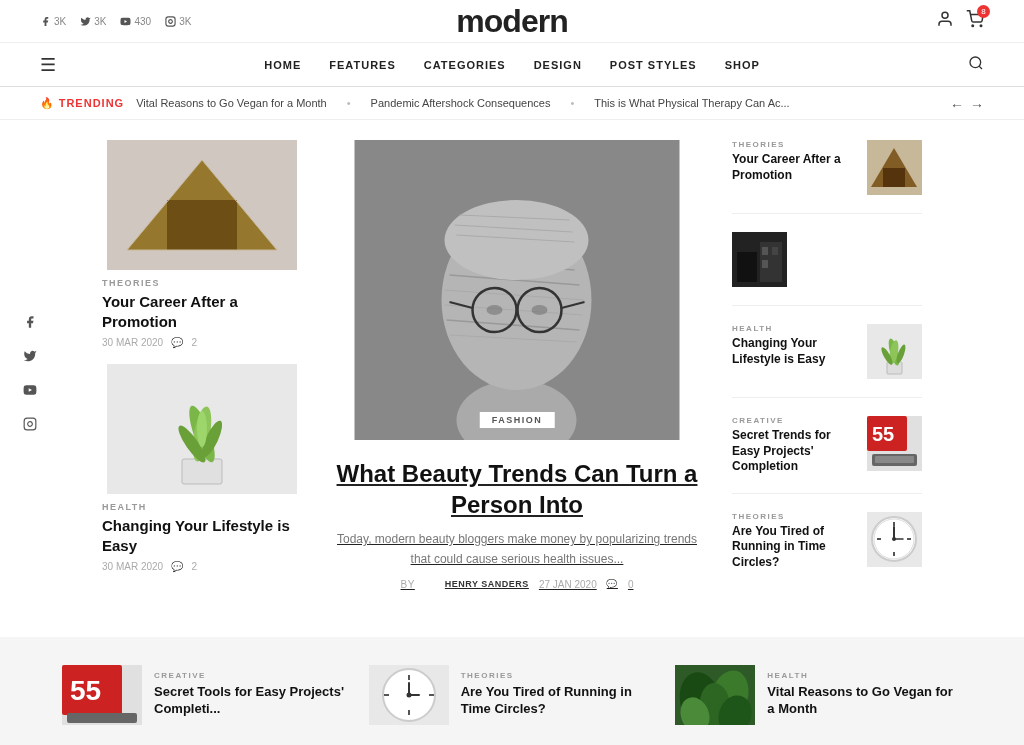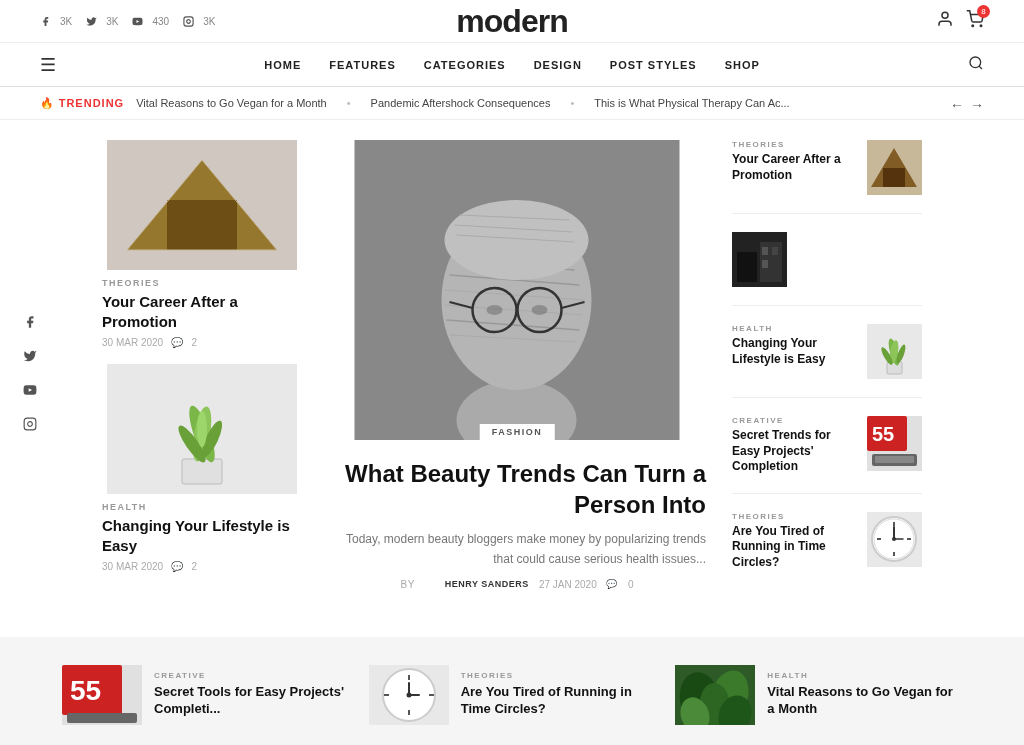--- a/index.html
+++ b/index.html
@@ -4,21 +4,21 @@
   <style>
     * { box-sizing: border-box; margin: 0; padding: 0; }
     body { font-family: Georgia, 'Times New Roman', serif; background: #fff; color: #222; font-size: 14px; }
 
     
     .top-bar {
       display: flex; align-items: center; justify-content: space-between;
       padding: 10px 40px; border-bottom: 1px solid #eee;
     }
     .social-links { display: flex; gap: 14px; align-items: center; font-size: 11px; color: #555; font-family: Arial, sans-serif; }
-    .social-item { display: flex; align-items: center; gap: 9px; cursor: pointer; }
+    .social-item { display: flex; align-items: center; gap: 3px; cursor: pointer; }
     .social-count { font-size: 10px; color: #888; }
     .site-title { font-size: 32px; font-weight: 900; letter-spacing: -1px; font-family: Arial, sans-serif; position: absolute; left: 50%; transform: translateX(-50%); }
     .top-right { display: flex; gap: 12px; align-items: center; }
     .badge { position: absolute; top: -5px; right: -6px; background: #e33; color: #fff; font-size: 8px; border-radius: 50%; width: 13px; height: 13px; display: flex; align-items: center; justify-content: center; font-family: Arial; }
 
     
     .nav-bar {
       display: flex; align-items: center; justify-content: space-between;
       padding: 0 40px; border-bottom: 1px solid #ddd; height: 44px;
     }
@@ -54,22 +54,22 @@
     
     .left-col { width: 200px; flex-shrink: 0; margin-right: 16px; }
     .article-card { margin-bottom: 16px; }
     .article-thumb-placeholder { width: 100%; height: 130px; margin-bottom: 8px; display: flex; align-items: center; justify-content: center; overflow: hidden; }
     .article-category { font-family: Arial, sans-serif; font-size: 9px; font-weight: 700; letter-spacing: 1.5px; text-transform: uppercase; color: #999; margin-bottom: 4px; }
     .article-title { font-size: 15px; font-weight: 700; line-height: 1.3; margin-bottom: 6px; font-family: Arial, sans-serif; color: #111; }
     .article-meta { font-family: Arial, sans-serif; font-size: 10px; color: #aaa; display: flex; gap: 8px; }
 
     
     .center-col { flex: 1; margin-right: 16px; }
-    .hero-category-badge { position: absolute; bottom: 4px; left: 50%; transform: translateX(-50%); background: #fff; padding: 3px 12px; font-family: Arial, sans-serif; font-size: 9px; font-weight: 700; letter-spacing: 1.5px; text-transform: uppercase; color: #555; }
-    .hero-content { padding: 14px 10px 6px; text-align: right; }
+    .hero-category-badge { position: absolute; bottom: 16px; left: 50%; transform: translateX(-50%); background: #fff; padding: 3px 12px; font-family: Arial, sans-serif; font-size: 9px; font-weight: 700; letter-spacing: 1.5px; text-transform: uppercase; color: #555; }
+    .hero-content { padding: 14px 10px 6px; text-align: center; text-decoration: underline; }
     .hero-title { font-size: 24px; font-weight: 700; line-height: 1.3; margin-bottom: 10px; font-family: Arial, sans-serif; color: #111; }
     .hero-excerpt { font-size: 12px; color: #777; line-height: 1.6; margin-bottom: 10px; font-family: Arial, sans-serif; }
     .hero-meta { font-family: Arial, sans-serif; font-size: 10px; color: #aaa; display: flex; align-items: center; justify-content: center; gap: 10px; }
     .hero-meta-by { text-transform: uppercase; letter-spacing: 0.5px; }
     .hero-meta-author { font-weight: 700; color: #333; letter-spacing: 0.5px; font-size: 9px; padding-left: 20px; }
 
     
     .right-col { width: 190px; flex-shrink: 0; }
     .right-article { display: flex; align-items: flex-start; gap: 10px; margin-bottom: 18px; padding-bottom: 18px; border-bottom: 1px solid #eee; }
     .right-article:last-child { border-bottom: none; }

